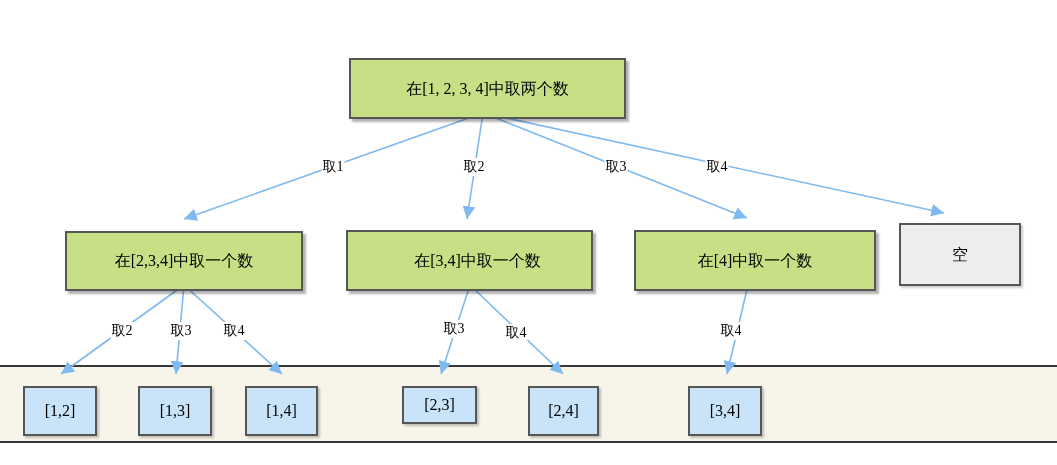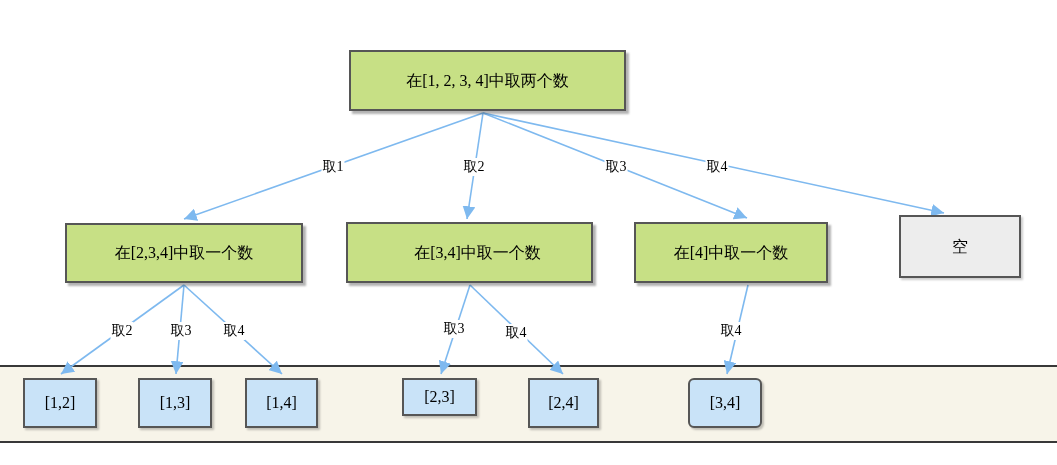--- a/index.html
+++ b/index.html
@@ -20,21 +20,21 @@
     border-top:2px solid var(--band-border,#383838);
     border-bottom:2px solid var(--band-border,#383838);
   }
   svg.edges { position:absolute; left:0; top:0; width:1057px; height:465px; z-index:3; }
   .labels, .nodes { position:absolute; left:0; top:0; width:100%; height:100%; }
   .labels { z-index:4;padding-left:28px; }
   .nodes  { z-index:5; pointer-events:none; }
   .node {
     position:absolute; box-sizing:border-box;
     display:flex; align-items:center; justify-content:center;
-    text-align:center; font-size:16px; line-height:1.2; color:var(--text,#000);
+    text-align:center; font-size:16px; line-height:1.2; color:var(--text,#000);margin-top:8px;
   }
   .node.green {
     background:var(--node-green,#c7e085);
     border:2px solid var(--node-border,#565656);
     box-shadow:3px 3px 2px rgba(0,0,0,0.30);
   }
   .node.gray {
     background:var(--node-gray,#ededed);
     border:2px solid var(--node-border,#565656);
     box-shadow:2px 2px 2px rgba(0,0,0,0.20);
@@ -84,22 +84,22 @@
       <span class="elabel" style="left: 181px; top: 331px;">取3</span>
       <span class="elabel" style="left: 234px; top: 331px;">取4</span>
       <span class="elabel" style="left: 454px; top: 329px;">取3</span>
       <span class="elabel" style="left: 516px; top: 333px;">取4</span>
       <span class="elabel" style="left: 731px; top: 331px;">取4</span>
     </div>
   <div class="nodes" id="nodes">
       <div class="node green" style="left: 349px; top: 50px; width: 277px; height: 61px;">在[1, 2, 3, 4]中取两个数</div>
       <div class="node green" style="left: 65px; top: 223px; width: 238px; height: 60px;">在[2,3,4]中取一个数</div>
       <div class="node green" style="left: 346px; top: 222px; width: 247px; height: 61px; padding-left: 16px;">在[3,4]中取一个数</div>
-      <div class="node green" style="left: 634px; top: 222px; width: 194px; height: 61px;">在[4]中取一个数</div>
+      <div class="node green" style="left: 634px; top: 222px; width: 242px; height: 61px;">在[4]中取一个数</div>
       <div class="node gray" style="left: 899px; top: 215px; width: 122px; height: 63px;">空</div>
       <div class="node leaf" style="left: 23px; top: 378px; width: 74px; height: 50px;">[1,2]</div>
       <div class="node leaf" style="left: 138px; top: 378px; width: 74px; height: 50px;">[1,3]</div>
       <div class="node leaf" style="left: 245px; top: 378px; width: 73px; height: 50px;">[1,4]</div>
       <div class="node leaf" style="left: 402px; top: 378px; width: 75px; height: 38px;">[2,3]</div>
       <div class="node leaf" style="left: 528px; top: 378px; width: 71px; height: 50px;">[2,4]</div>
-      <div class="node leaf" style="left: 688px; top: 378px; width: 74px; height: 50px; border-radius: 6px;">[3,4]</div>
+      <div class="node leaf" style="left: 688px; top: 378px; width: 74px; height: 50px;">[3,4]</div>
     </div>
 </div>
 
 </body></html>

